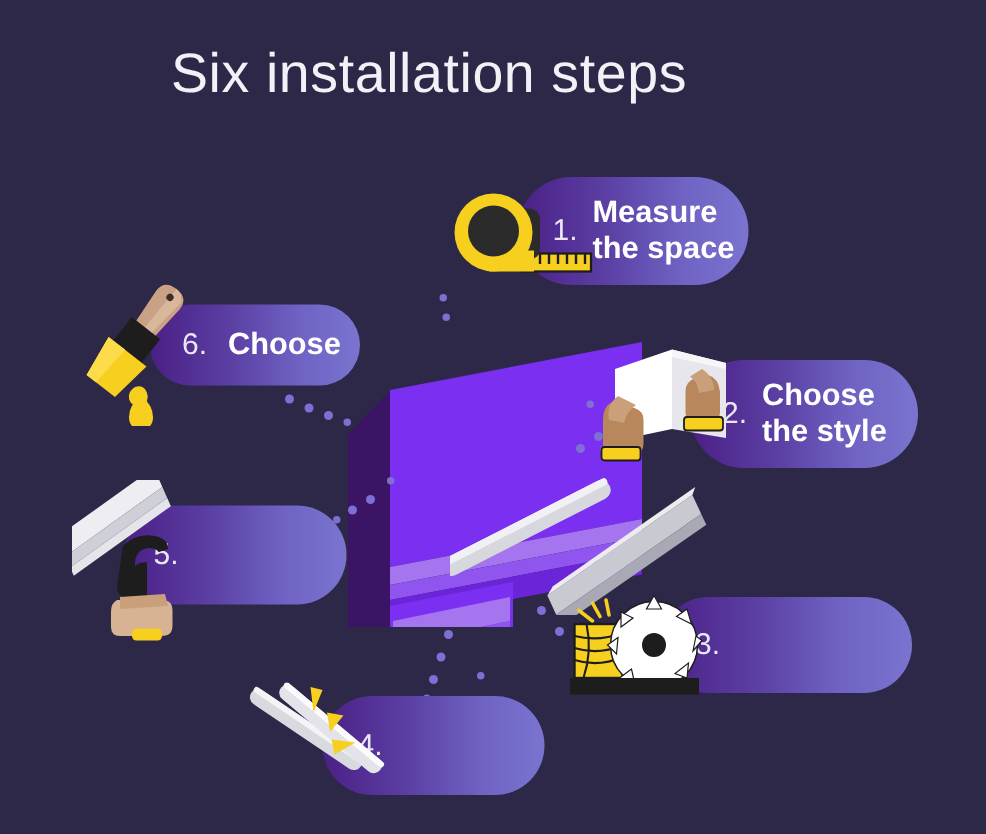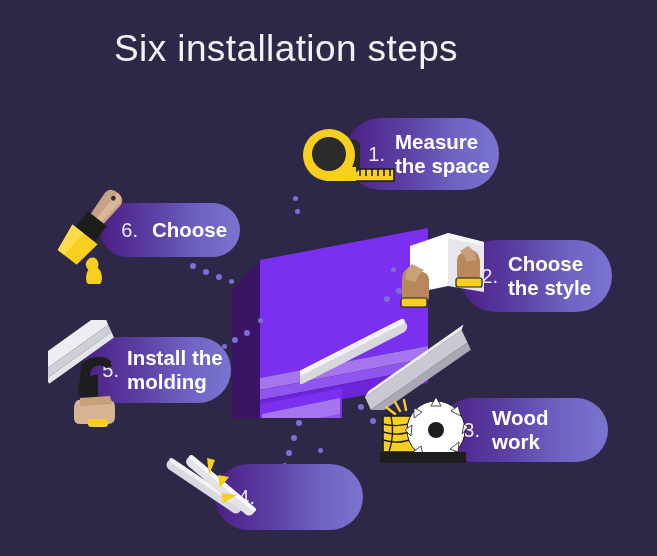--- a/index.html
+++ b/index.html
@@ -234,22 +234,20 @@
       <rect x="3" y="70" width="26" height="9" rx="2" fill="#f7cf1e" stroke="#1d1d1d" stroke-width="1.2"></rect>
 
       <path d="M74,22 q7,2 8,11 l0,14 q0,6 -7,6 l-10,0 q-6,0 -6,-6 l0,-14 q0,-7 7,-9 z" fill="#b9875c"></path>
       <path d="M70,18 q8,5 8,14 l-10,2 q-1,-8 -6,-11 z" fill="#c9a07a"></path>
       <rect x="58" y="50" width="26" height="9" rx="2" fill="#f7cf1e" stroke="#1d1d1d" stroke-width="1.2"></rect>
     </svg>
   </div>
 
   <div class="pill grad-r" id="pill3">
     <span class="num">3.</span>
-    <span class="lbl">Wood
-work</span>
   </div>
   <div class="icon" id="ic-saw">
     <svg width="105" height="72" viewBox="0 0 105 72">
 
       <g stroke="#f7cf1e" stroke-width="2.4" stroke-linecap="round">
         <line x1="17" y1="8" x2="22" y2="17"></line>
         <line x1="8" y1="13" x2="17" y2="20"></line>
         <line x1="26" y1="6" x2="28" y2="16"></line>
       </g>
 
@@ -297,22 +295,20 @@
       </g>
 
       <polygon points="44,3 52,5 46,20" fill="#f7cf1e"></polygon>
       <polygon points="55,20 66,22 57,33" fill="#f7cf1e"></polygon>
       <polygon points="58,38 74,40 60,48" fill="#f7cf1e"></polygon>
     </svg>
   </div>
 
   <div class="pill grad-r" id="pill5">
     <span class="num">5.</span>
-    <span class="lbl">Install the
-molding</span>
   </div>
   <div class="icon" id="ic-hammer">
     <svg width="112" height="108" viewBox="0 0 112 108">
 
       <g transform="rotate(-24 30 40)">
         <polygon points="-6,22 72,6 72,20 -6,36" fill="#eeeef2"></polygon>
         <polygon points="-6,36 72,20 72,28 -6,44" fill="#cfcfd8"></polygon>
         <polygon points="-6,44 72,28 72,34 -6,50" fill="#e4e4ea"></polygon>
       </g>
 

